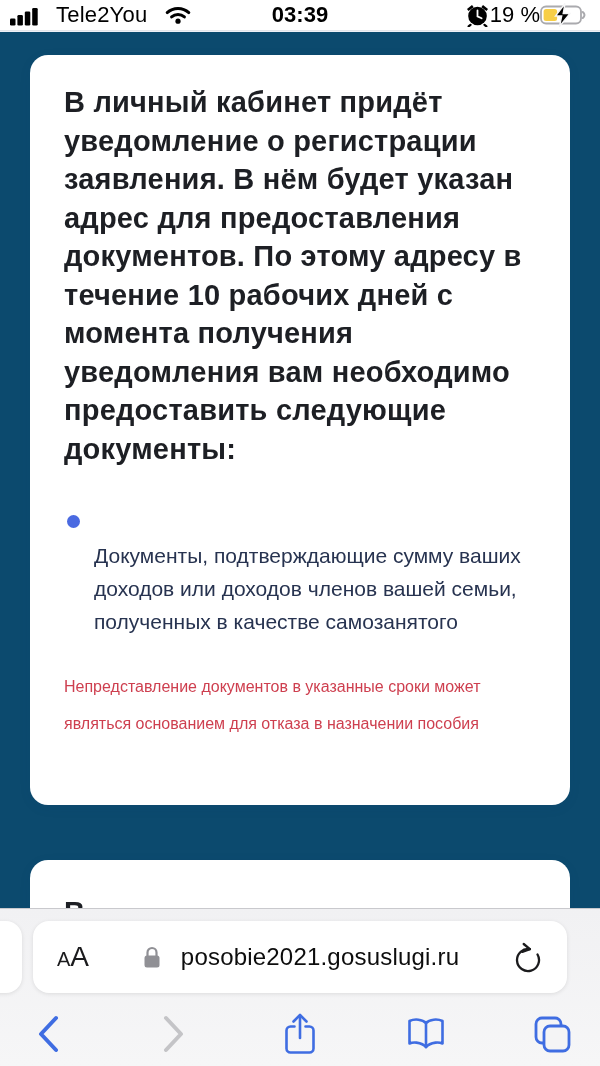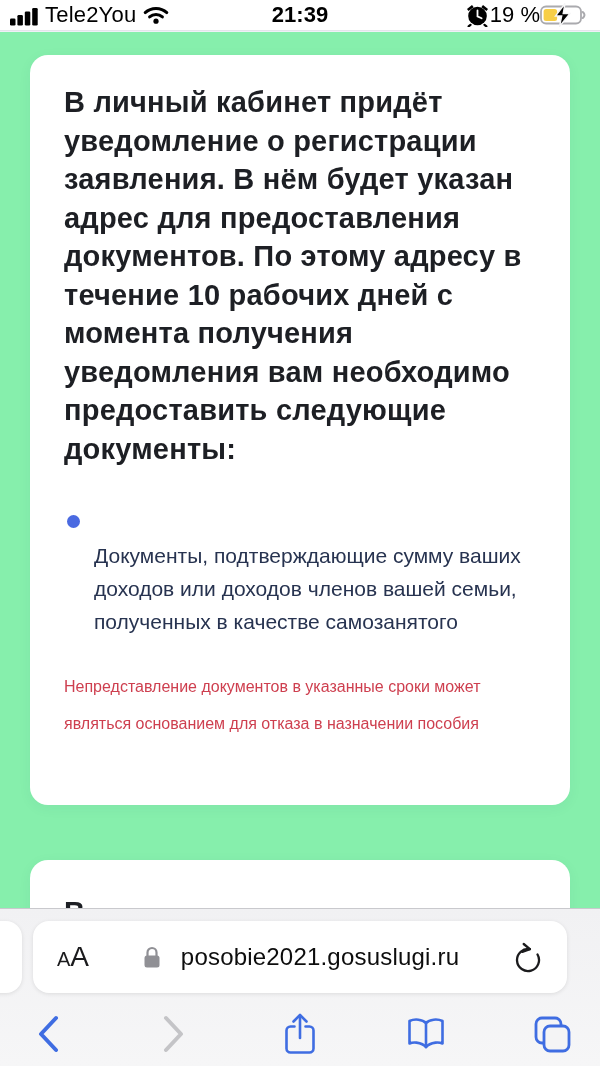--- a/index.html
+++ b/index.html
@@ -9,27 +9,27 @@
     position:relative; width:600px; height:1066px; margin:0 auto;
     background:#eef0f6; overflow:hidden;
   }
   
   .statusbar {
     position:absolute; top:0; left:0; right:0; height:31px;
     background:#ffffff; border-bottom:1px solid #e3e5ea;
     display:flex; align-items:center; padding:0 10px;
     color:#000;
   }
-  .sb-left { display:flex; align-items:center; gap:7px; width:220px; }
+  .sb-left { display:flex; align-items:center; gap:18px; width:220px; }
   .sb-carrier { font-size:22px; letter-spacing:.2px; }
   .sb-time { flex:1; text-align:center; font-size:22px; font-weight:700; margin-left:-30px; }
   .sb-right { display:flex; align-items:center; justify-content:flex-end; width:190px; }
   .sb-batt-pct { font-size:22px; }
   
-  .content { position:absolute; top:32px; left:0; right:0; bottom:0; background:#86efac; }
+  .content { position:absolute; top:32px; left:0; right:0; bottom:0; background:#0c4a6e; }
   .card {
     background:#ffffff; border-radius:18px; margin:0 30px;
     box-shadow:0 3px 14px rgba(40,60,110,0.05);
   }
   .card-notice { margin-top:23px; height:750px; padding:28px 34px 0; overflow:hidden; }
   .card-heading {
     font-size:29px; line-height:38.5px; font-weight:700; color:#1d1f24; letter-spacing:.2px;
   }
   .bullet-list { list-style:none; margin-top:38px; }
   .bullet-item { display:flex; align-items:flex-start; }
@@ -87,21 +87,21 @@
       </span>
       <span class="sb-carrier">Tele2You</span>
       <span>
         <svg width="26" height="20" viewBox="0 0 26 20">
           <path d="M2.2 7.6 C8.2 2.0 17.8 2.0 23.8 7.6" fill="none" stroke="#000" stroke-width="3" stroke-linecap="round"></path>
           <path d="M6.6 11.9 C10.3 8.7 15.7 8.7 19.4 11.9" fill="none" stroke="#000" stroke-width="3" stroke-linecap="round"></path>
           <circle cx="13" cy="16.2" r="2.6" fill="#000"></circle>
         </svg>
       </span>
     </div>
-    <div class="sb-time">21:39</div>
+    <div class="sb-time">03:39</div>
     <div class="sb-right">
       <span>
         <svg width="25" height="24" viewBox="0 0 25 24">
           <path d="M2 6 L7 2 L8.7 4.3 L3.5 8 Z" fill="#000"></path>
           <path d="M23 6 L18 2 L16.3 4.3 L21.5 8 Z" fill="#000"></path>
           <circle cx="12.5" cy="13" r="9.3" fill="#000"></circle>
           <path d="M12.5 7.5 V13.4 L16.6 15.3" fill="none" stroke="#fff" stroke-width="1.8" stroke-linecap="round"></path>
           <path d="M5.5 21.8 L3.6 23.4 M19.5 21.8 L21.4 23.4" stroke="#000" stroke-width="2.2" stroke-linecap="round"></path>
         </svg>
       </span>

